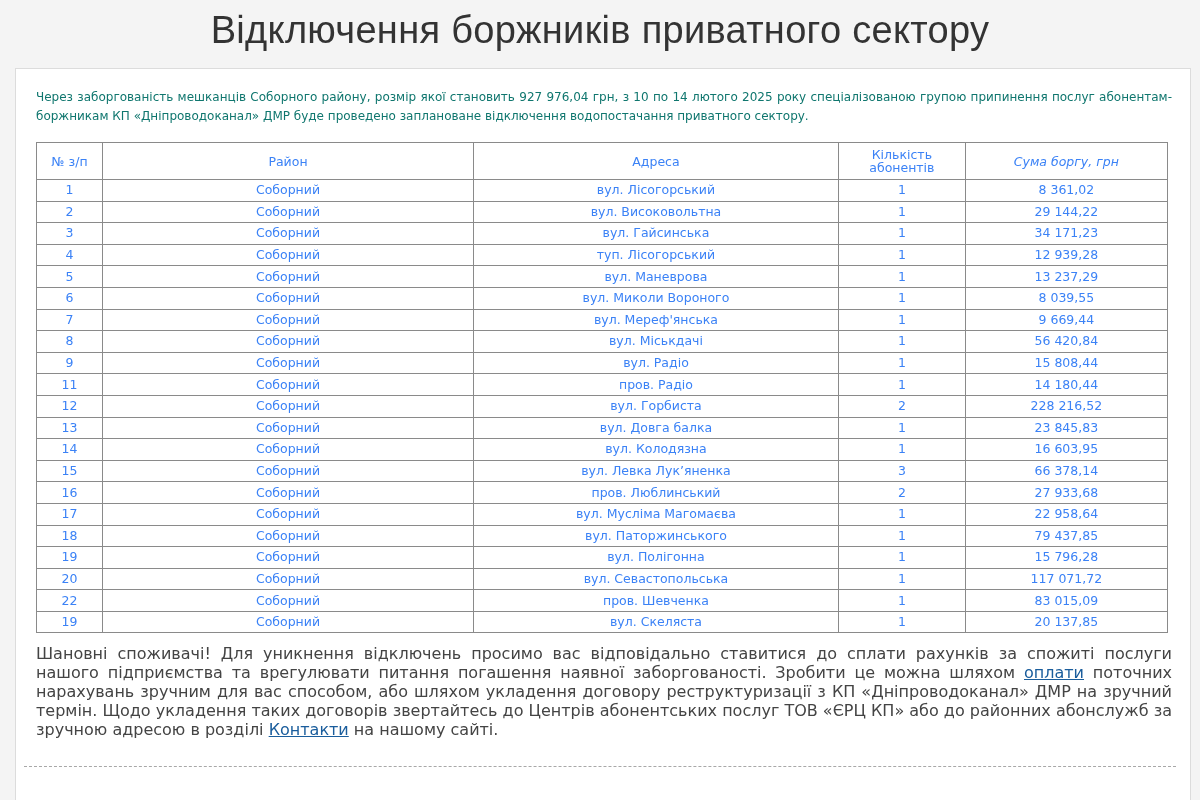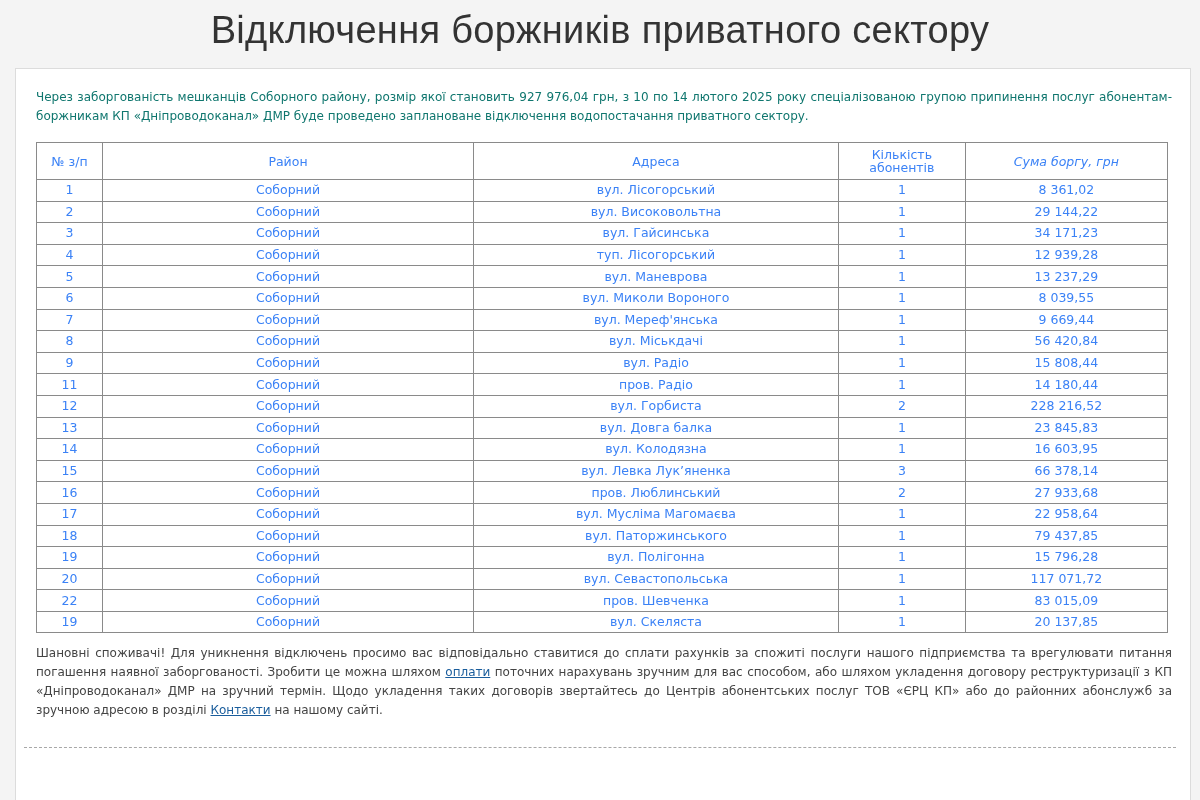--- a/index.html
+++ b/index.html
@@ -58,21 +58,21 @@
       height: 20.6px;
       line-height: 20px;
     }
     .col-num { width: 71px; }
     .col-district { width: 406px; }
     .col-address { width: 394px; margin-top: 42px; }
     .col-count { width: 131px; }
     .col-sum { width: 220px; font-style: italic; }
     .outro {
       margin: 11px 18px 0 20px;
-      font-size: 12px;
+      font-size: 16px;
       line-height: 19px;
       color: #444;
       text-align: justify;
     }
     .outro a {
       color: #1a5d9c;
       text-decoration: underline;
     }
     .dashed-divider {
       margin: 27px 14px 0 8px;

